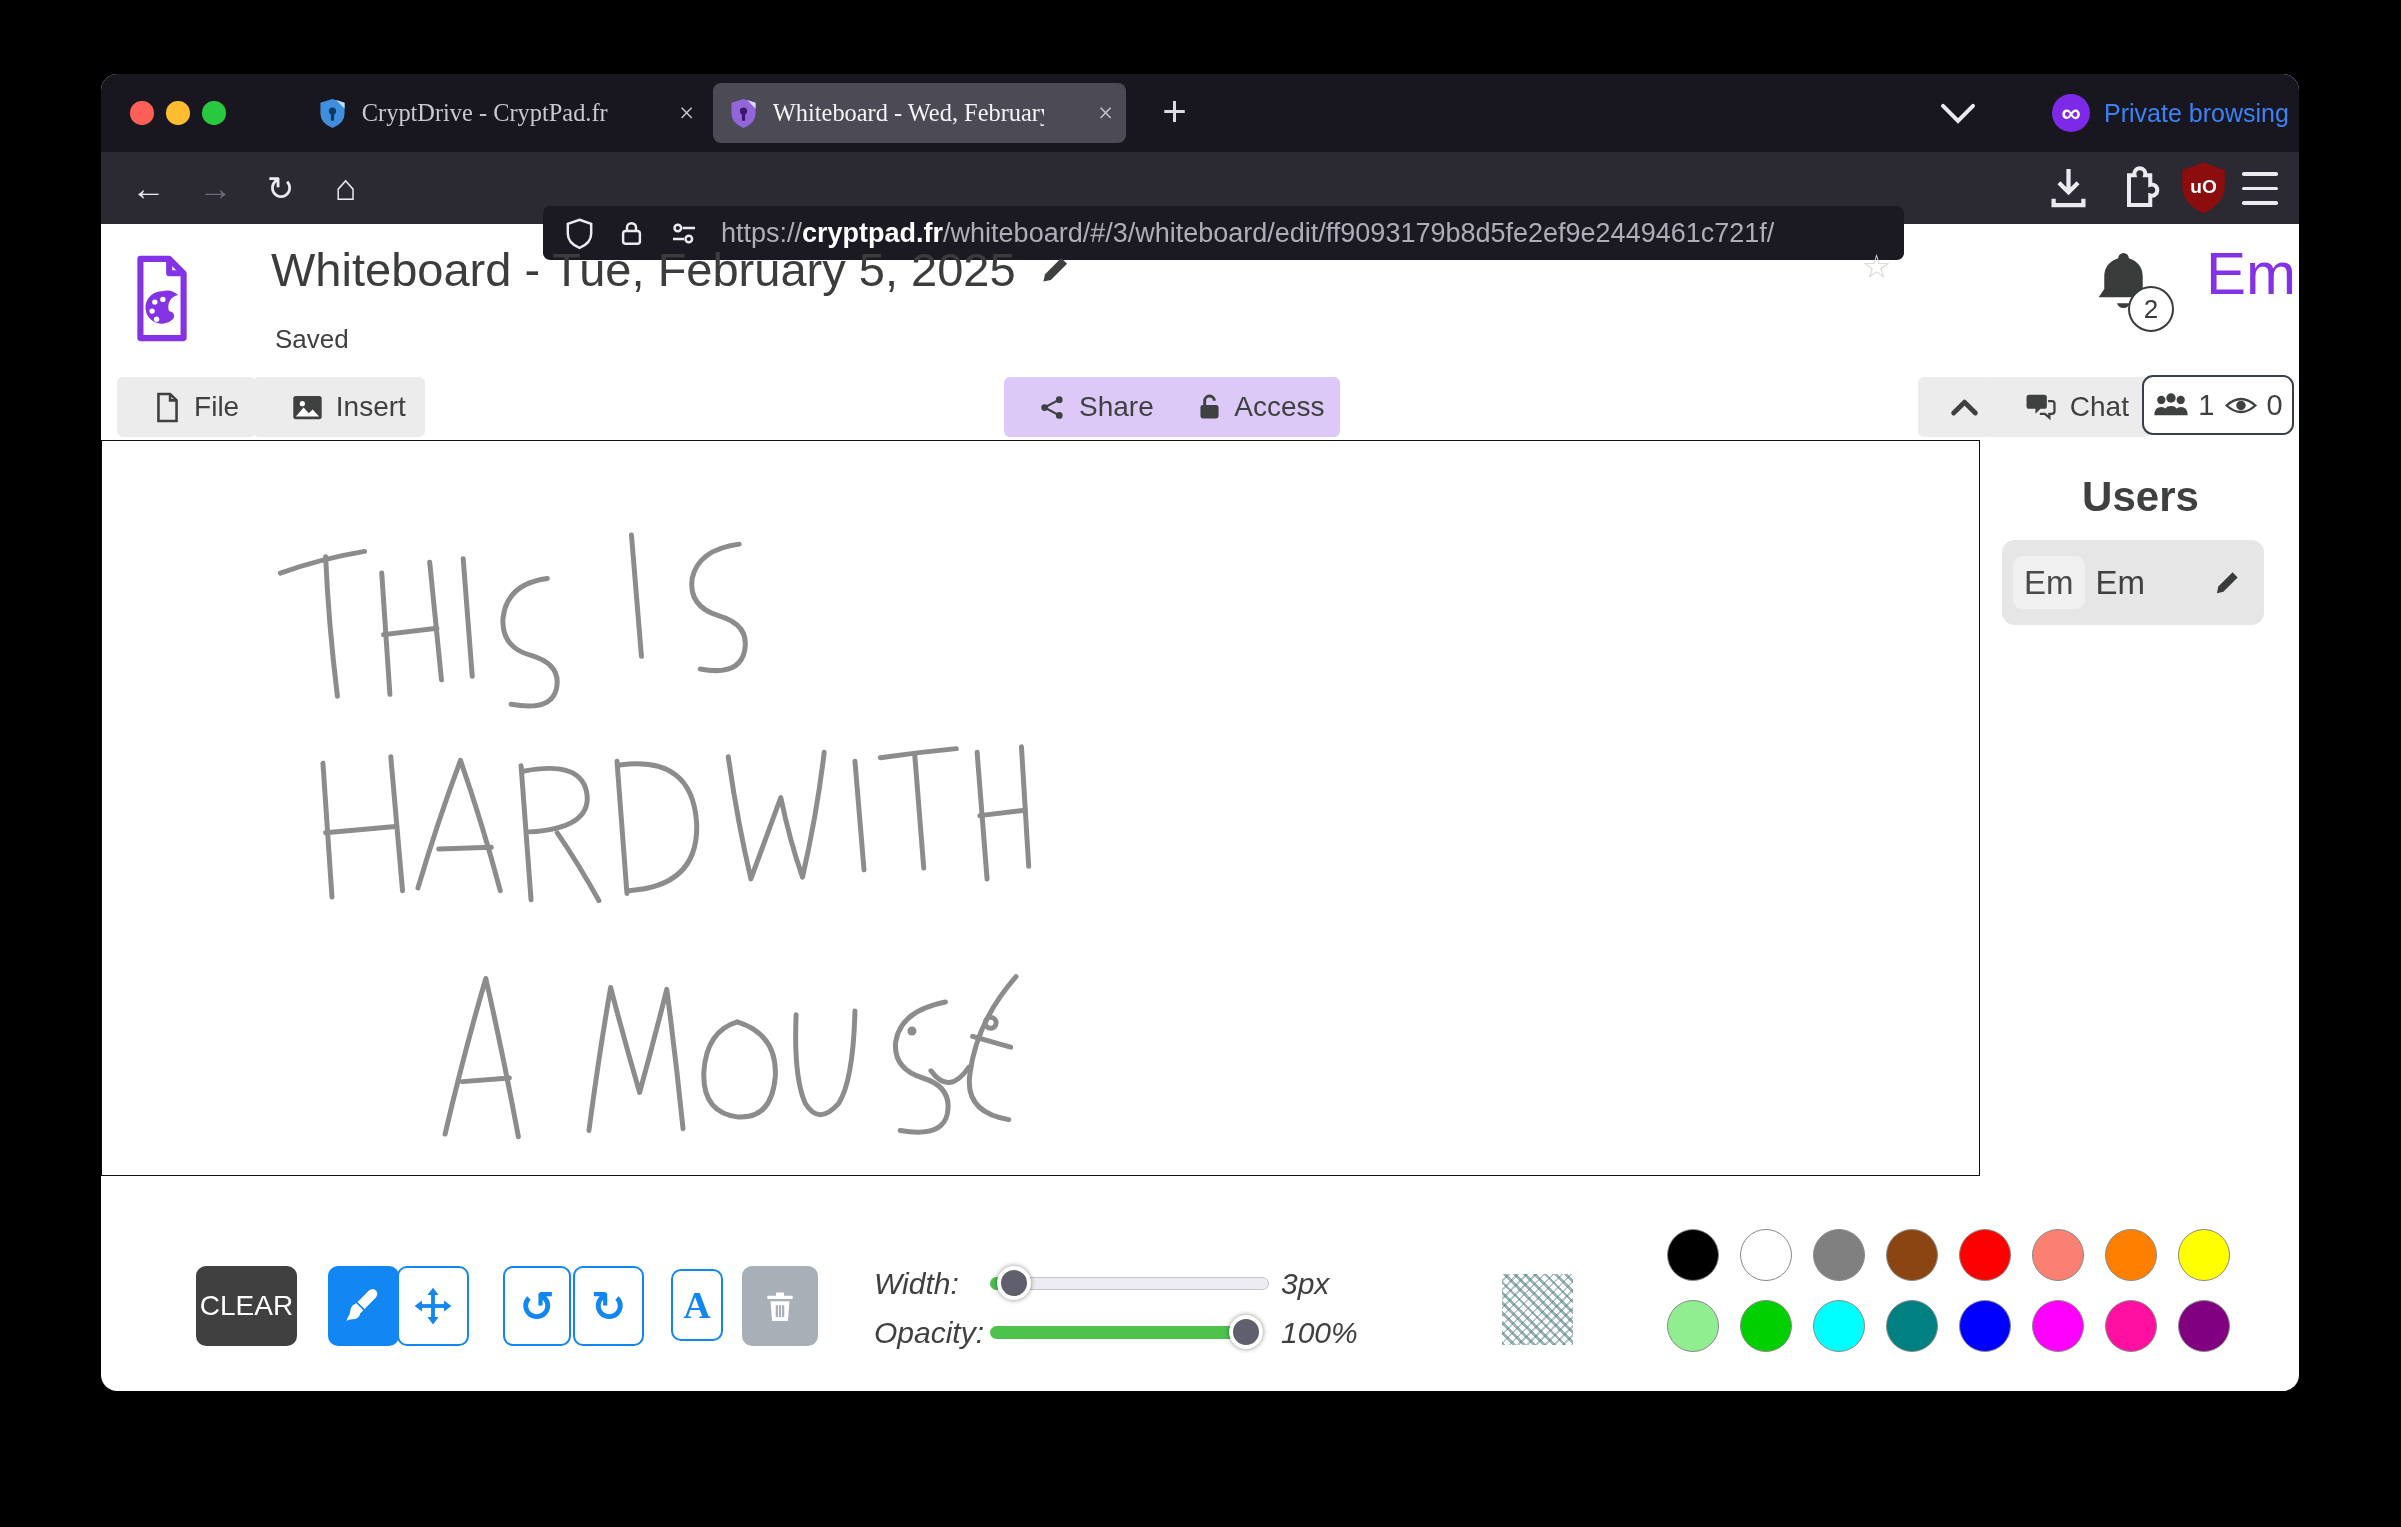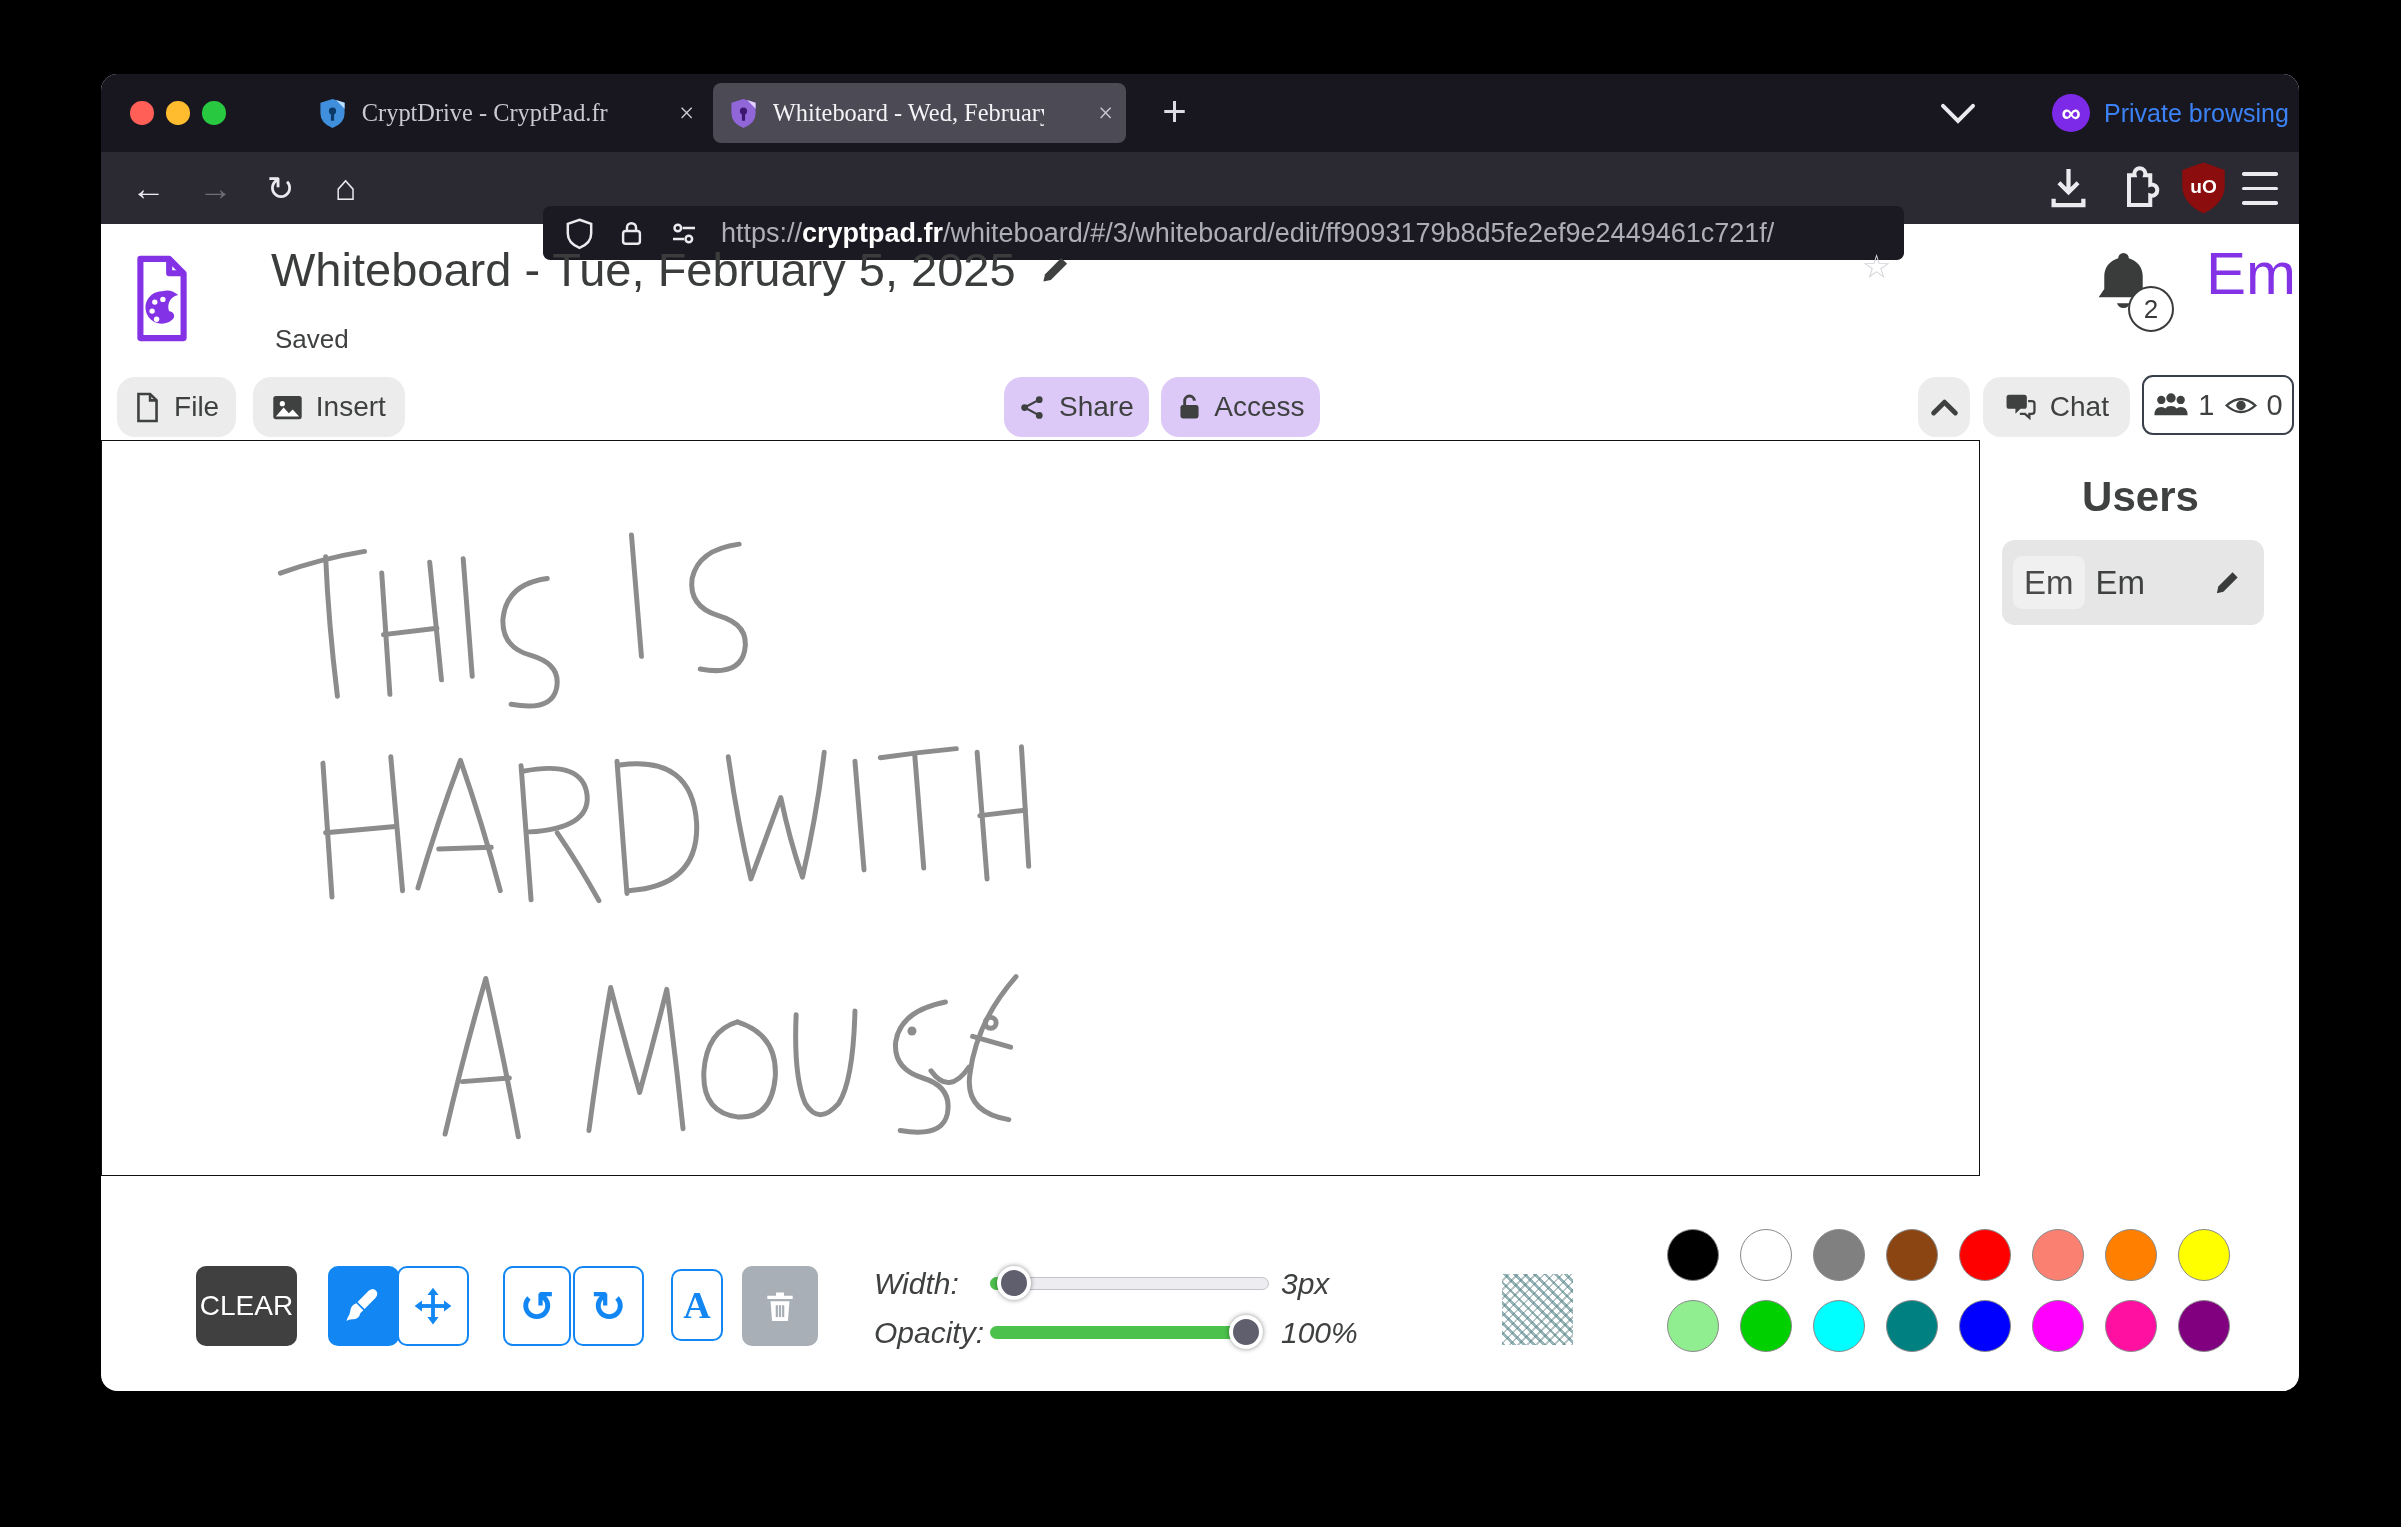--- a/index.html
+++ b/index.html
@@ -46,22 +46,22 @@
   .doc-icon{position:absolute;left:34px;top:181px;}
   .apptitle-row{position:absolute;left:170px;top:168px;display:flex;align-items:center;gap:23.5px;}
   .apptitle{font-size:47px;color:#3b3d3d;}
   .saved{position:absolute;left:174px;top:250px;font-size:26px;color:#3f4141;}
   .bell-wrap{position:absolute;left:1987px;top:170px;width:100px;height:100px;}
   .bell-badge{position:absolute;left:40px;top:42px;width:42px;height:42px;border-radius:50%;
               background:#fff;border:2.7px solid #3a3c3c;display:flex;align-items:center;
               justify-content:center;font-size:26px;color:#3a3c3c;}
   .avatar-em{position:absolute;left:2105px;top:165px;font-size:60px;font-weight:500;color:#8333e5;}
   
-  .mbtn{position:absolute;top:303px;height:60px;border-radius:18px;background:#ececec;
-        display:flex;align-items:center;justify-content:center;gap:12.7px;font-size:28px;color:#3f4141;}
+  .mbtn{position:absolute;top:303px;height:60px;border-radius:6px;background:#ececec;
+        display:flex;align-items:center;justify-content:center;gap:12.7px;font-size:28px;color:#3f4141;padding-left:20px;}
   .mbtn.lav{background:#dcc9f7;}
   .btn-file{left:16.3px;width:119px;} .btn-insert{left:152px;width:152px;}
   .btn-share{left:903px;width:145px;} .btn-access{left:1060px;width:159px;}
   .btn-collapse{left:1817px;width:52px;}
   .btn-chat{left:1882px;width:147px;}
   .pill-users{position:absolute;left:2041px;top:301px;width:152px;height:60px;background:#fff;
               border:2.7px solid #39404b;border-radius:11px;display:flex;align-items:center;
               justify-content:center;gap:9px;font-size:29px;color:#3f4141;box-sizing:border-box;}
   
   .canvas{position:absolute;left:0;top:366px;width:1879px;height:736px;background:#fff;

